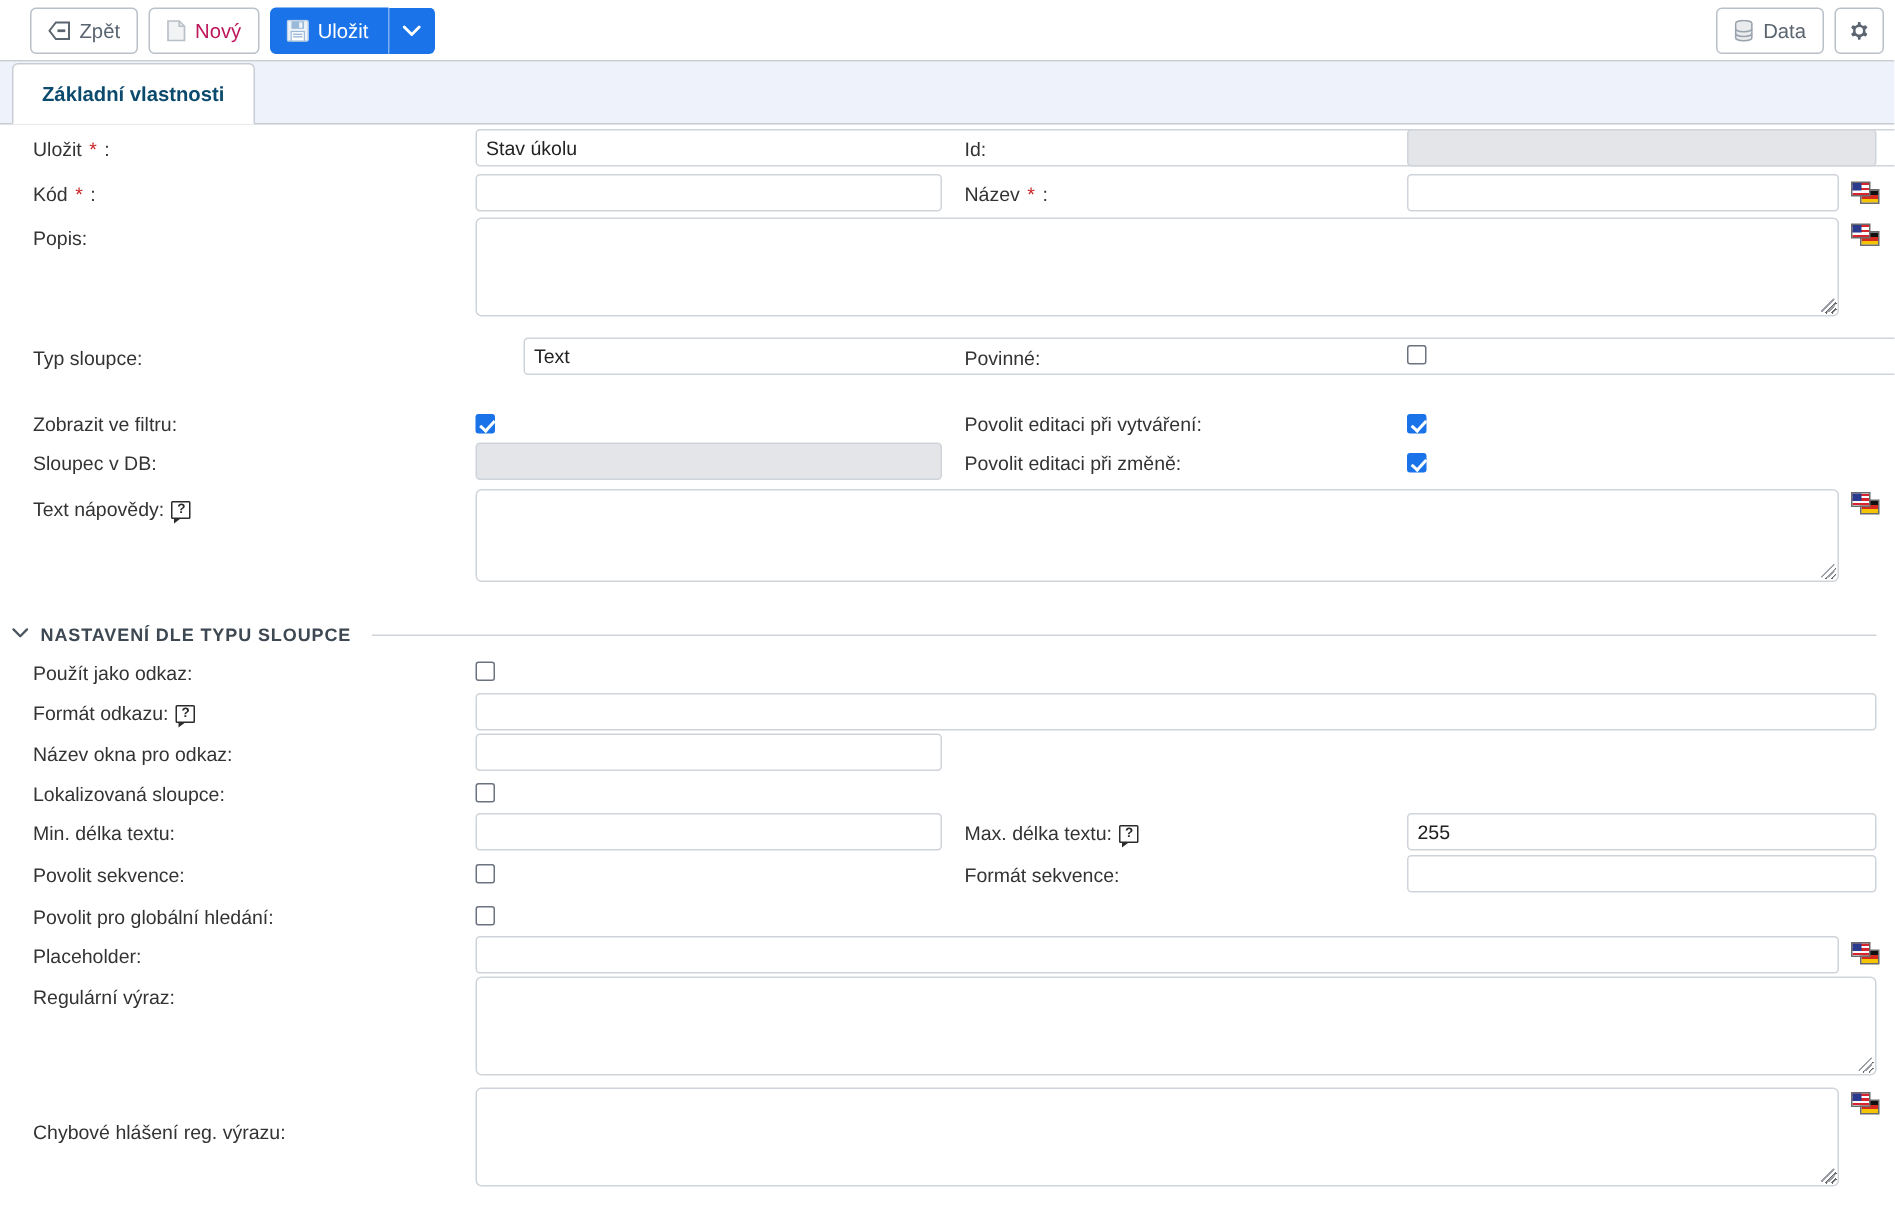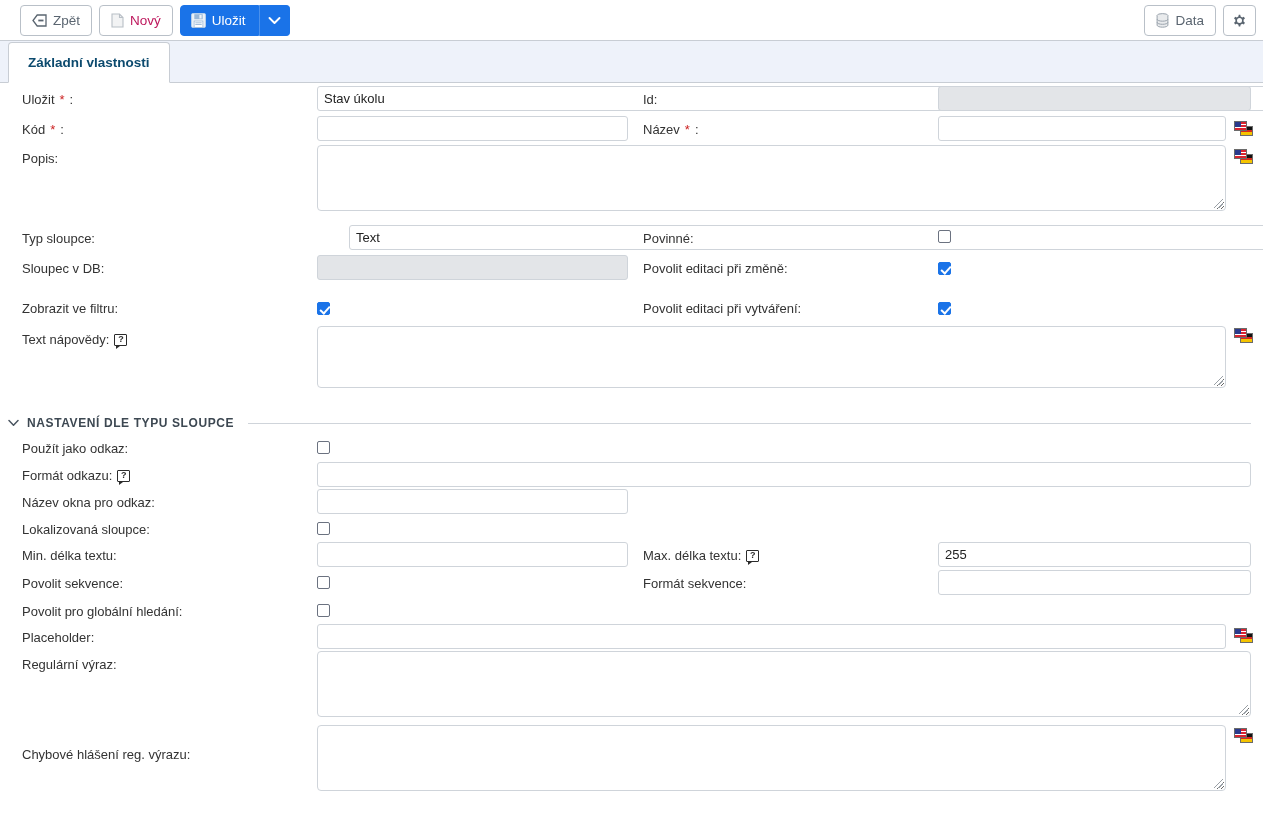--- a/index.html
+++ b/index.html
@@ -369,37 +369,37 @@
         <option>Text</option>
       </select>
       
     </span>
     <span class="lbl-right">Povinné:</span>
     <span style="position:absolute; left:938px; top:3px;">
       <input type="checkbox" class="cb" style="">
     </span>
   </div>
 
+  <div class="row" style="height:26px; margin-top:14px;">
+    <span class="lbl">Zobrazit ve filtru:</span>
+    <span style="position:absolute; left:317px; top:5px;">
+      <input type="checkbox" class="cb" checked="" style="">
+    </span>
+    <span class="lbl-right">Povolit editaci při vytváření:</span>
+    <span style="position:absolute; left:938px; top:5px;">
+      <input type="checkbox" class="cb" checked="" style="">
+    </span>
+  </div>
+
   <div class="row" style="height:26px;">
     <span class="lbl">Sloupec v DB:</span>
     <span class="fld-left">
       <input class="ipt readonly" readonly="" value="" style="">
     </span>
     <span class="lbl-right">Povolit editaci při změně:</span>
-    <span style="position:absolute; left:938px; top:5px;">
-      <input type="checkbox" class="cb" checked="" style="">
-    </span>
-  </div>
-
-  <div class="row" style="height:26px; margin-top:14px;">
-    <span class="lbl">Zobrazit ve filtru:</span>
-    <span style="position:absolute; left:317px; top:5px;">
-      <input type="checkbox" class="cb" checked="" style="">
-    </span>
-    <span class="lbl-right">Povolit editaci při vytváření:</span>
     <span style="position:absolute; left:938px; top:5px;">
       <input type="checkbox" class="cb" checked="" style="">
     </span>
   </div>
 
   <div class="row" style="height:75px; margin-top:5px;">
     <span class="lbl">
       <span>Text nápovědy:</span>
       <span class="help-ico">?</span>
     </span>

